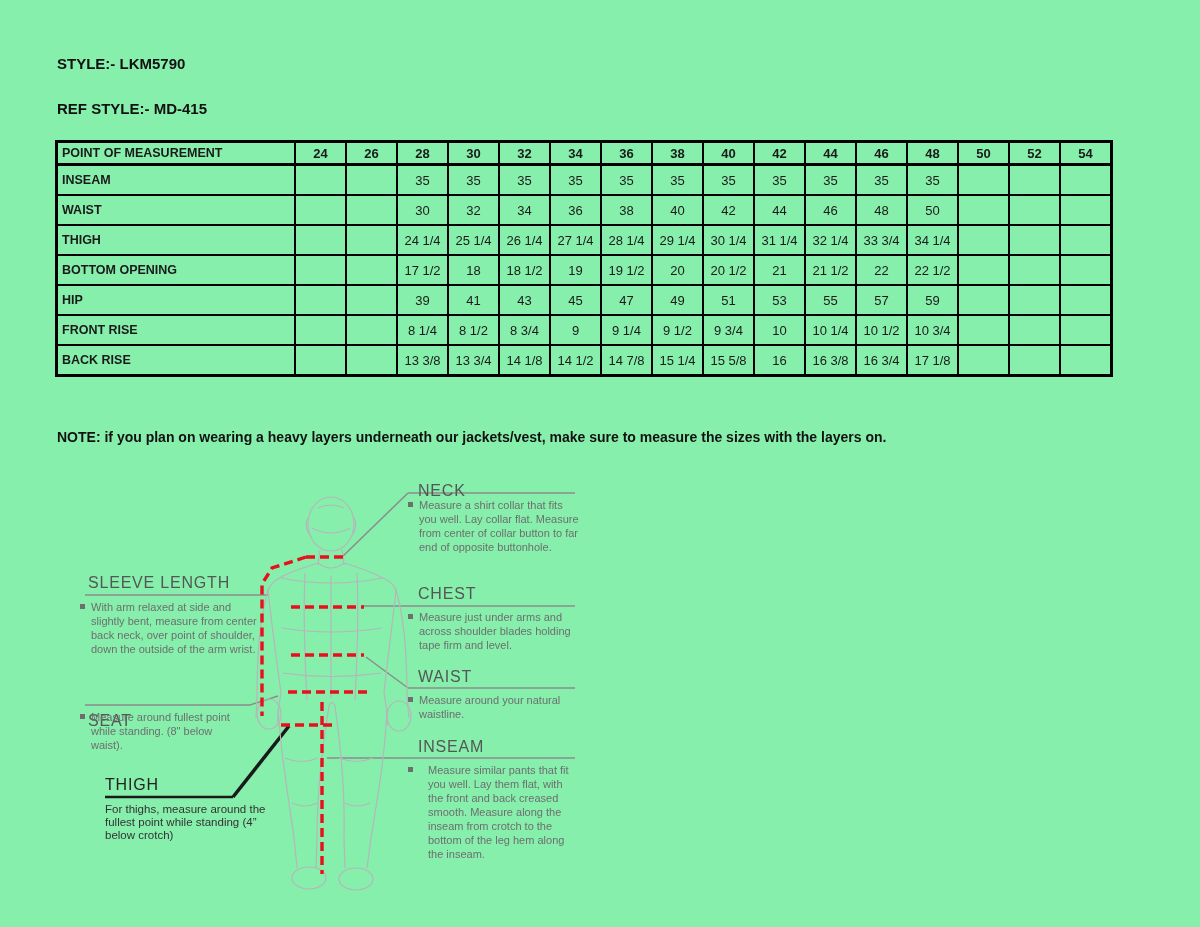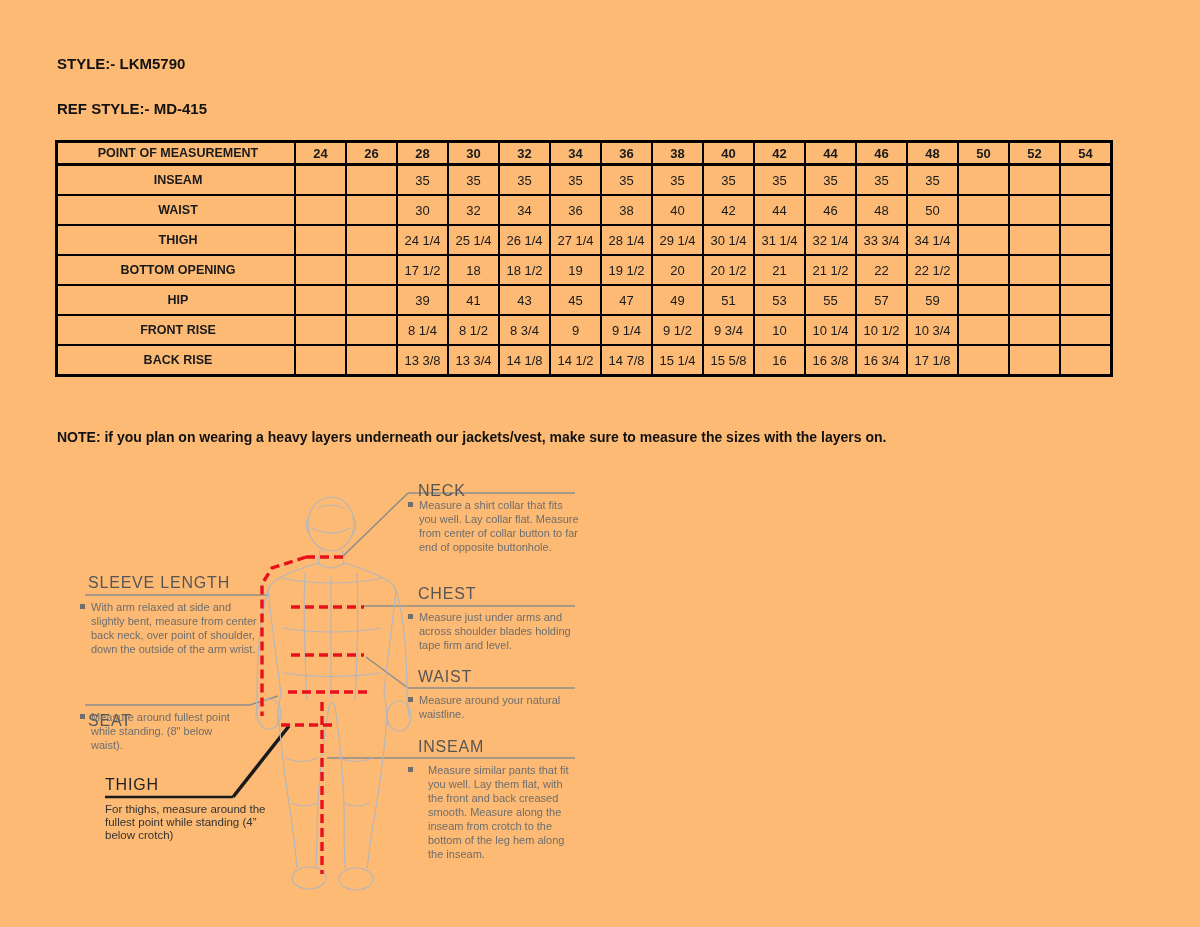--- a/index.html
+++ b/index.html
@@ -1,29 +1,29 @@
 <!DOCTYPE html>
 <html><head>
 <meta charset="utf-8">
 <style>
   html,body{margin:0;padding:0;background:#fff;}
-  .page{position:relative;width:1200px;height:927px;background:#fdba74;
+  .page{position:relative;width:1200px;height:927px;background:#86efac;
         font-family:"Liberation Sans",sans-serif;color:#1a1a1a;overflow:hidden;}
   .title{position:absolute;left:57px;font-size:15px;font-weight:bold;color:#111;}
   #style-line{top:55px;}
   #ref-style-line{top:100px;}
   #note-line{position:absolute;left:57px;top:429px;font-size:14px;font-weight:bold;color:#111;}
 
   
   table.size{position:absolute;left:55px;top:140px;border-collapse:collapse;table-layout:fixed;}
   table.size{border:3px solid #000;}
   table.size th,table.size td{border:2px solid #000;font-size:13px;text-align:center;
       padding:0;height:28px;overflow:hidden;white-space:nowrap;}
   table.size thead th{height:20px;font-weight:bold;border-bottom:3px solid #000;}
-  table.size .rowlabel{width:232px;text-align:center;font-weight:bold;padding-left:4px;font-size:12.5px;}
+  table.size .rowlabel{width:232px;text-align:left;font-weight:bold;padding-left:4px;font-size:12.5px;}
   table.size .sizecol{width:49px;}
 
   
   .diagram{position:absolute;left:0;top:468px;width:1200px;height:459px;}
   .diagram svg{position:absolute;left:0;top:0;}
   .dlabel{position:absolute;z-index:2;}
   .dhead{font-size:16px;letter-spacing:0.8px;color:#565656;font-weight:400;}
   .dhead.dark{color:#222;}
   .dtext{display:flex;font-size:11px;line-height:14px;color:#6e6e6e;}
   .dtext .sq{width:5px;height:5px;background:#6e6e6e;margin:4px 6px 0 0;flex:0 0 auto;}

